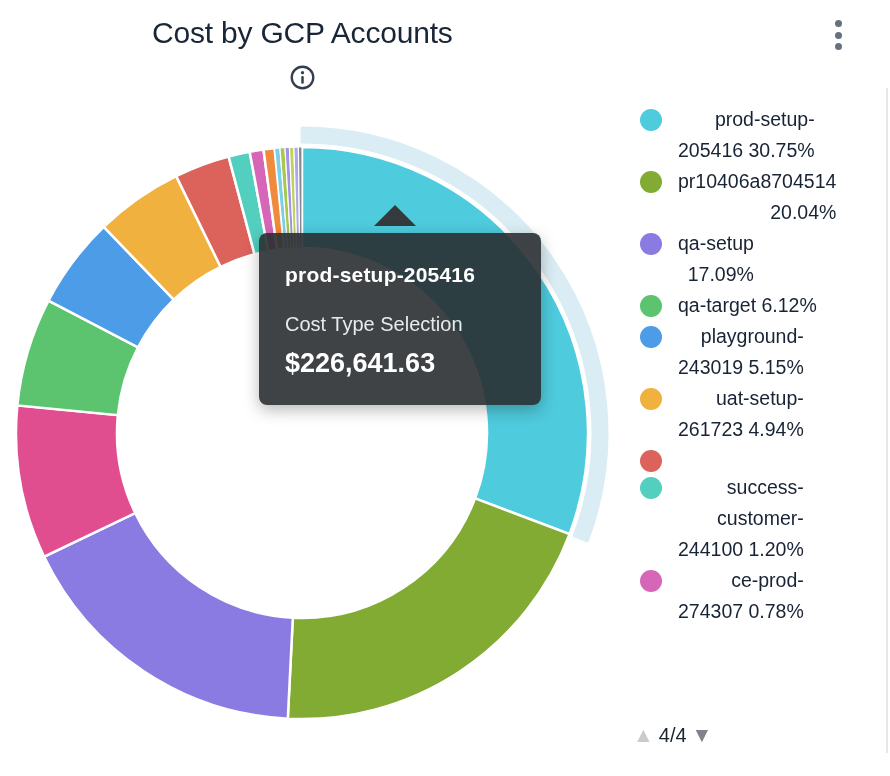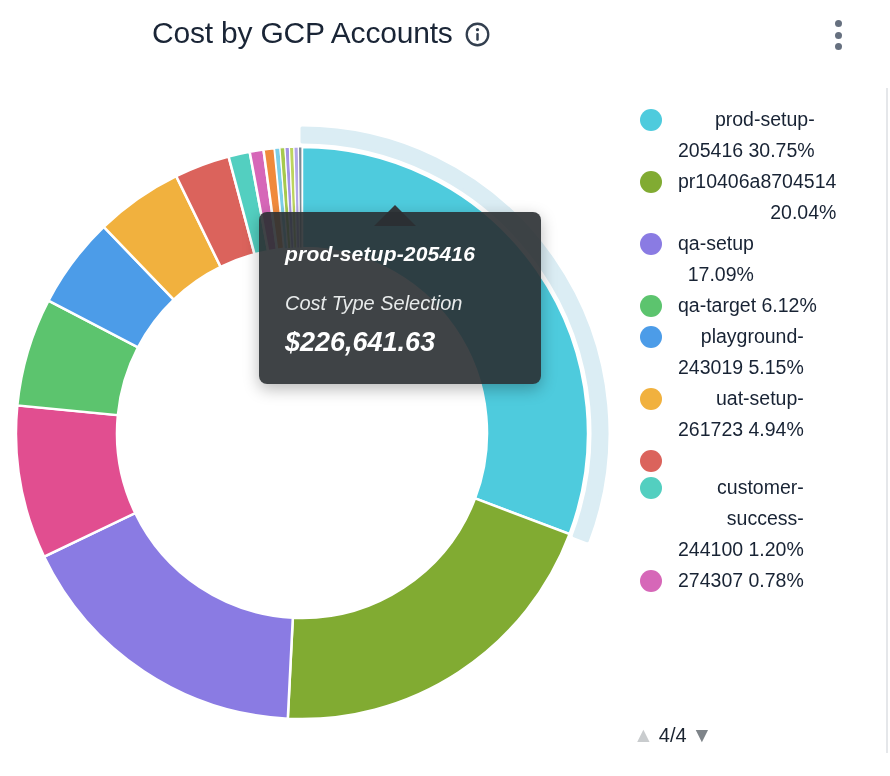--- a/index.html
+++ b/index.html
@@ -1,33 +1,33 @@
 <!DOCTYPE html>
 <html><head>
 <meta charset="utf-8">
 <style>
   html,body{margin:0;padding:0;width:890px;height:776px;background:#ffffff;overflow:hidden;
     font-family:"Liberation Sans",sans-serif;-webkit-font-smoothing:antialiased;}
   .stage{position:relative;width:890px;height:776px;background:#fff;}
 
   
-  .hdr-title{position:absolute;left:152px;top:16px;display:flex;align-items:center;gap:12px;}
+  .hdr-title{position:absolute;left:152px;top:16px;display:flex;align-items:center;gap:12px;flex-direction:column;}
   .title-text{font-size:30px;font-weight:500;letter-spacing:-0.2px;color:#1a2536;}
   .info-icon{width:25px;height:25px;margin-top:3px;}
   .kebab{position:absolute;left:830px;top:20px;width:16px;height:30px;display:flex;flex-direction:column;
     align-items:center;justify-content:space-between;cursor:pointer;}
   .kebab i{width:7px;height:7px;border-radius:50%;background:#66707f;display:block;}
 
   
   .donut-svg{position:absolute;left:0;top:0;}
 
   
-  .tooltip{position:absolute;left:259px;top:212px;width:282px;height:172px;box-sizing:border-box;
+  .tooltip{position:absolute;left:259px;top:233px;width:282px;height:172px;box-sizing:border-box;
     background:rgba(42,47,50,0.9);border-radius:8px;padding:30px 26px 12px 26px;color:#fff;
-    box-shadow:0 5px 16px rgba(0,0,0,0.28);z-index:5;font-style:italic;}
+    box-shadow:0 5px 16px rgba(0,0,0,0.28);z-index:5;}
   .tooltip-caret{position:absolute;left:374px;top:205px;width:0;height:0;z-index:4;
     border-left:21px solid transparent;border-right:21px solid transparent;border-bottom:21px solid #343a3e;}
   .tt-title{font-size:21px;font-weight:bold;margin-bottom:26px;letter-spacing:0.2px;}
   .tt-label{font-size:20px;color:#e8ebeb;margin-bottom:12px;}
   .tt-value{font-size:27px;font-weight:bold;}
 
   
   .legend{position:absolute;left:640px;top:104px;width:246px;height:612px;overflow:hidden;}
   .legend-item{display:flex;align-items:flex-start;cursor:pointer;text-align:right;}
   .legend-dot{width:22px;height:22px;border-radius:50%;flex-shrink:0;margin-top:5px;}
@@ -131,28 +131,29 @@
           <div>uat-setup-</div>
           <div>261723 4.94%</div>
         </div>
       </div>
       <div class="legend-item">
         <span class="legend-dot" style="background: rgb(219, 99, 92);"></span>
       </div>
       <div class="legend-item">
         <span class="legend-dot" style="background: rgb(83, 207, 192);"></span>
         <div class="legend-text">
+          <div>success-</div>
           <div>customer-</div>
-          <div>success-</div>
           <div>244100 1.20%</div>
         </div>
       </div>
       <div class="legend-item">
         <span class="legend-dot" style="background: rgb(214, 103, 184);"></span>
         <div class="legend-text">
+          <div>ce-prod-</div>
           <div>274307 0.78%</div>
         </div>
       </div>
     </div>
 
   <div class="pager">
     <span class="pg-arrow pg-up">▲</span>
     <span>4/4</span>
     <span class="pg-arrow pg-down">▼</span>
   </div>

